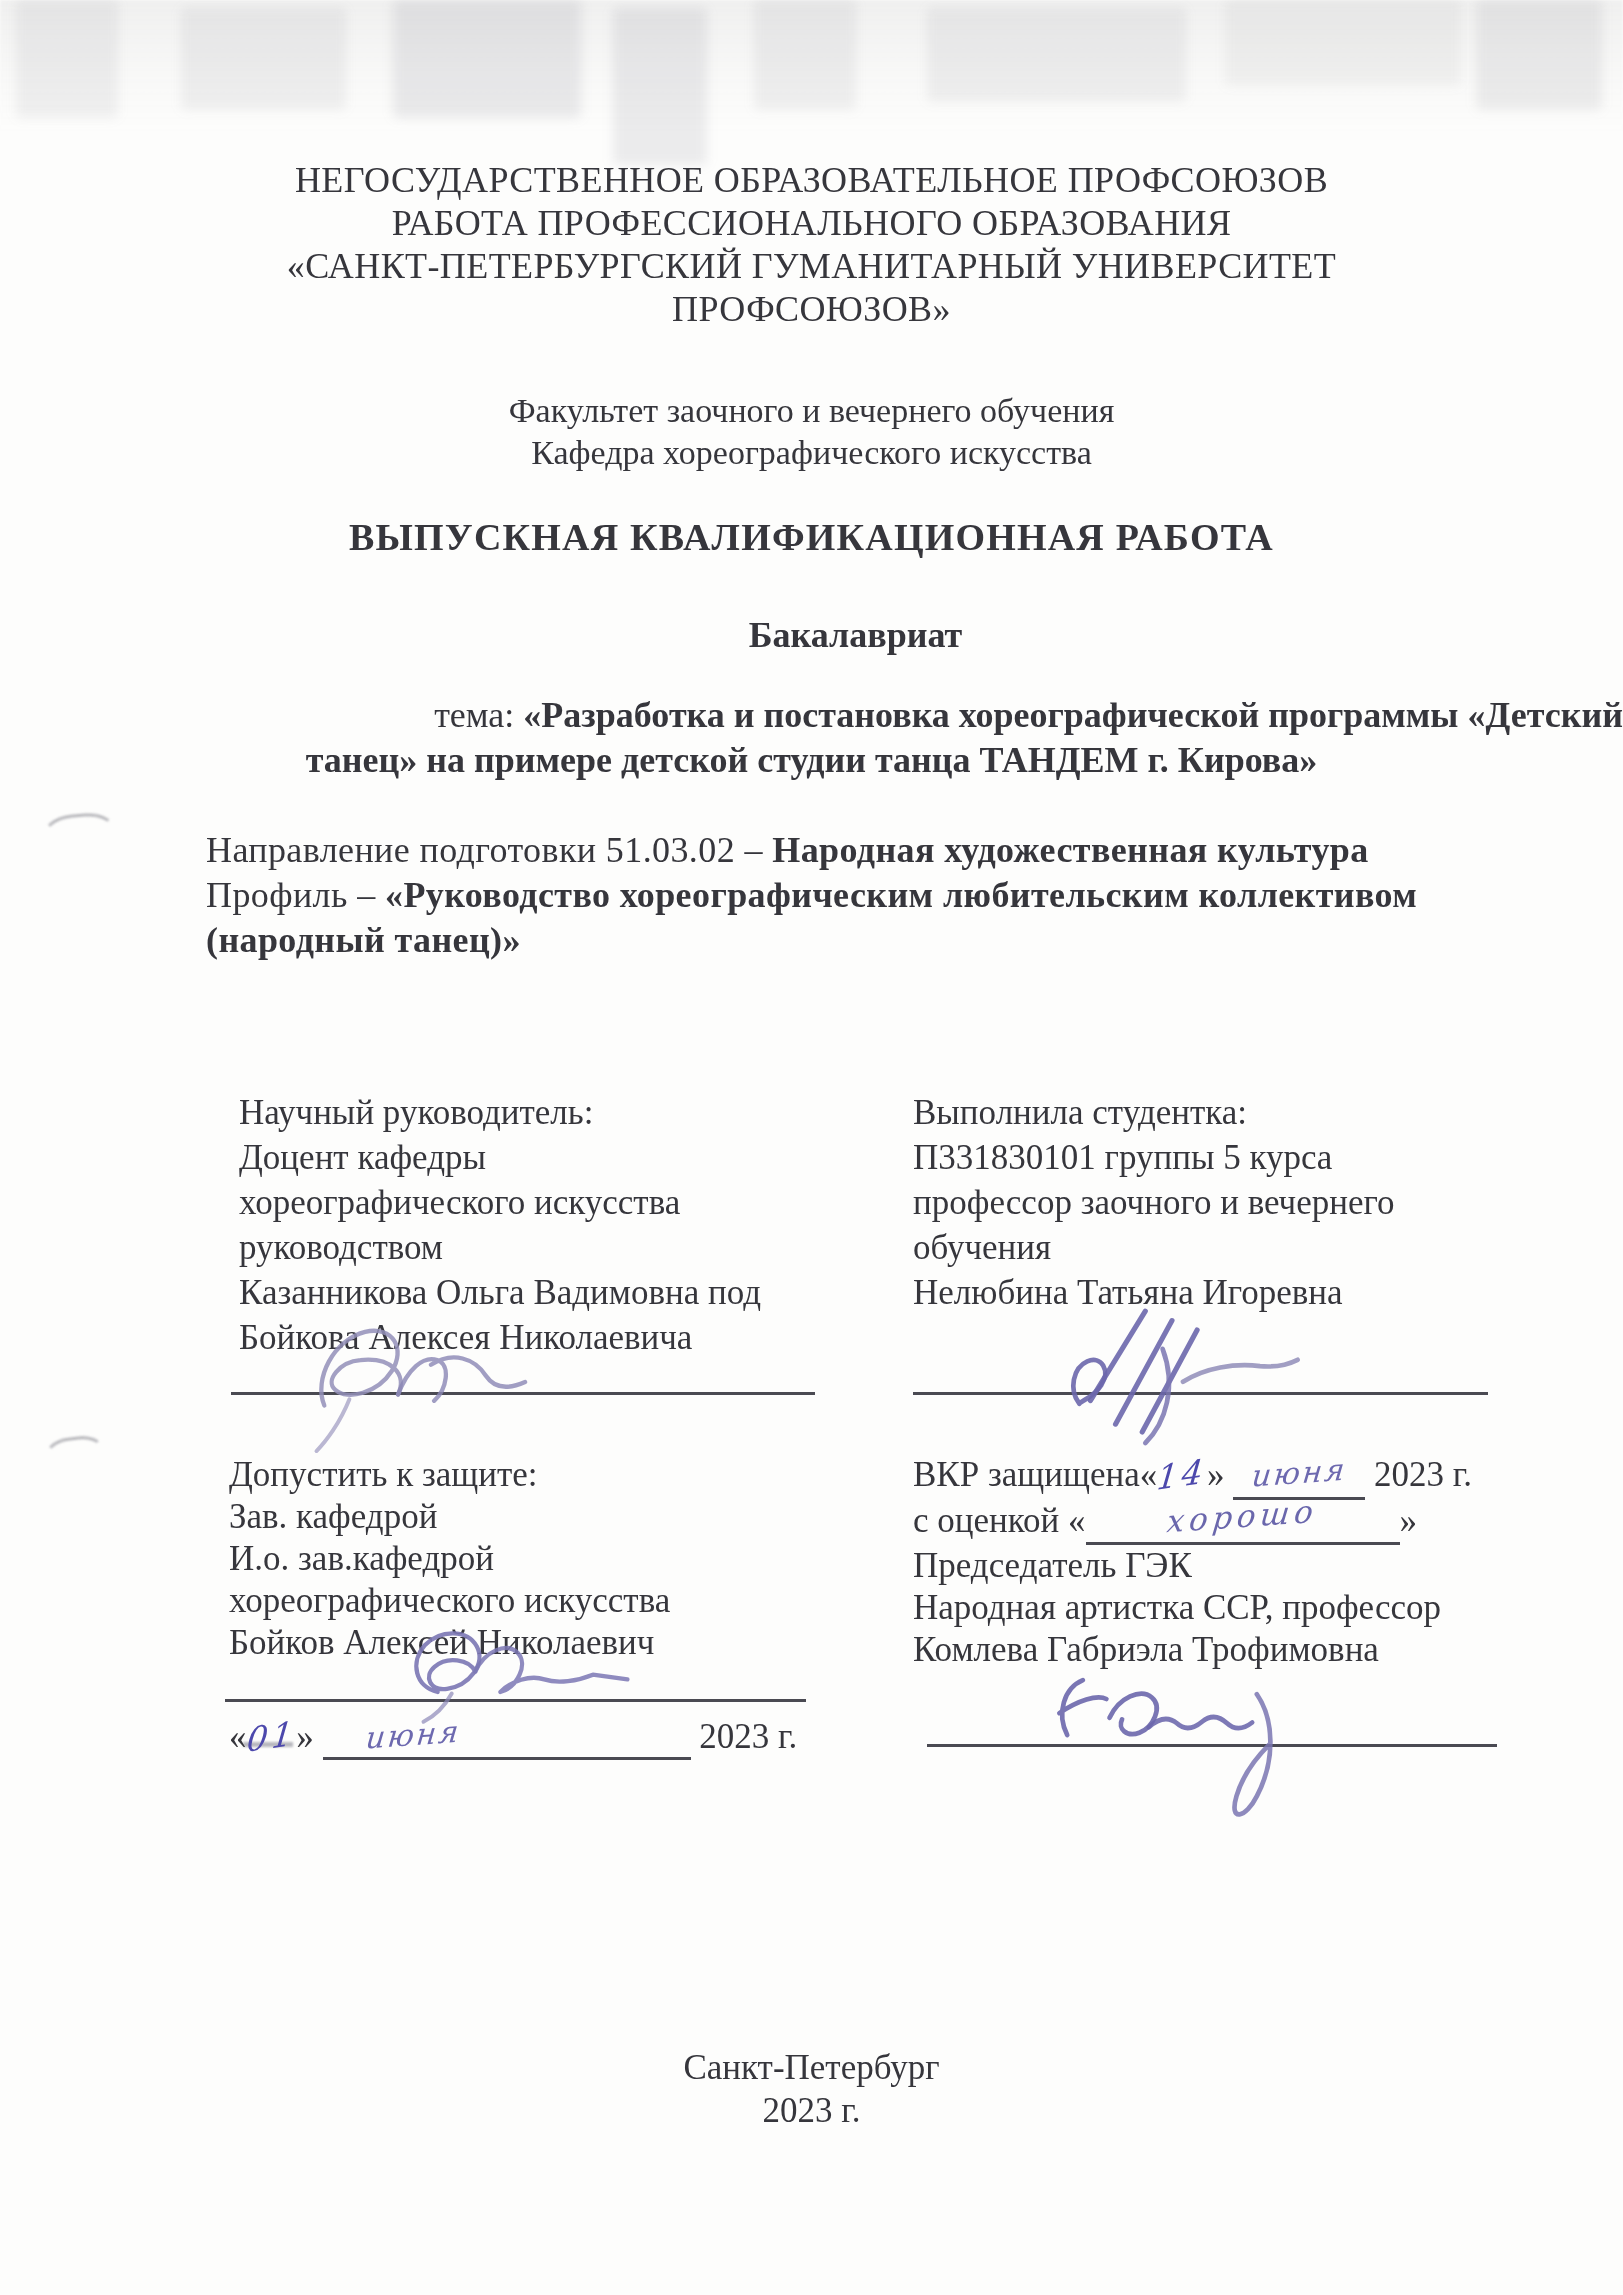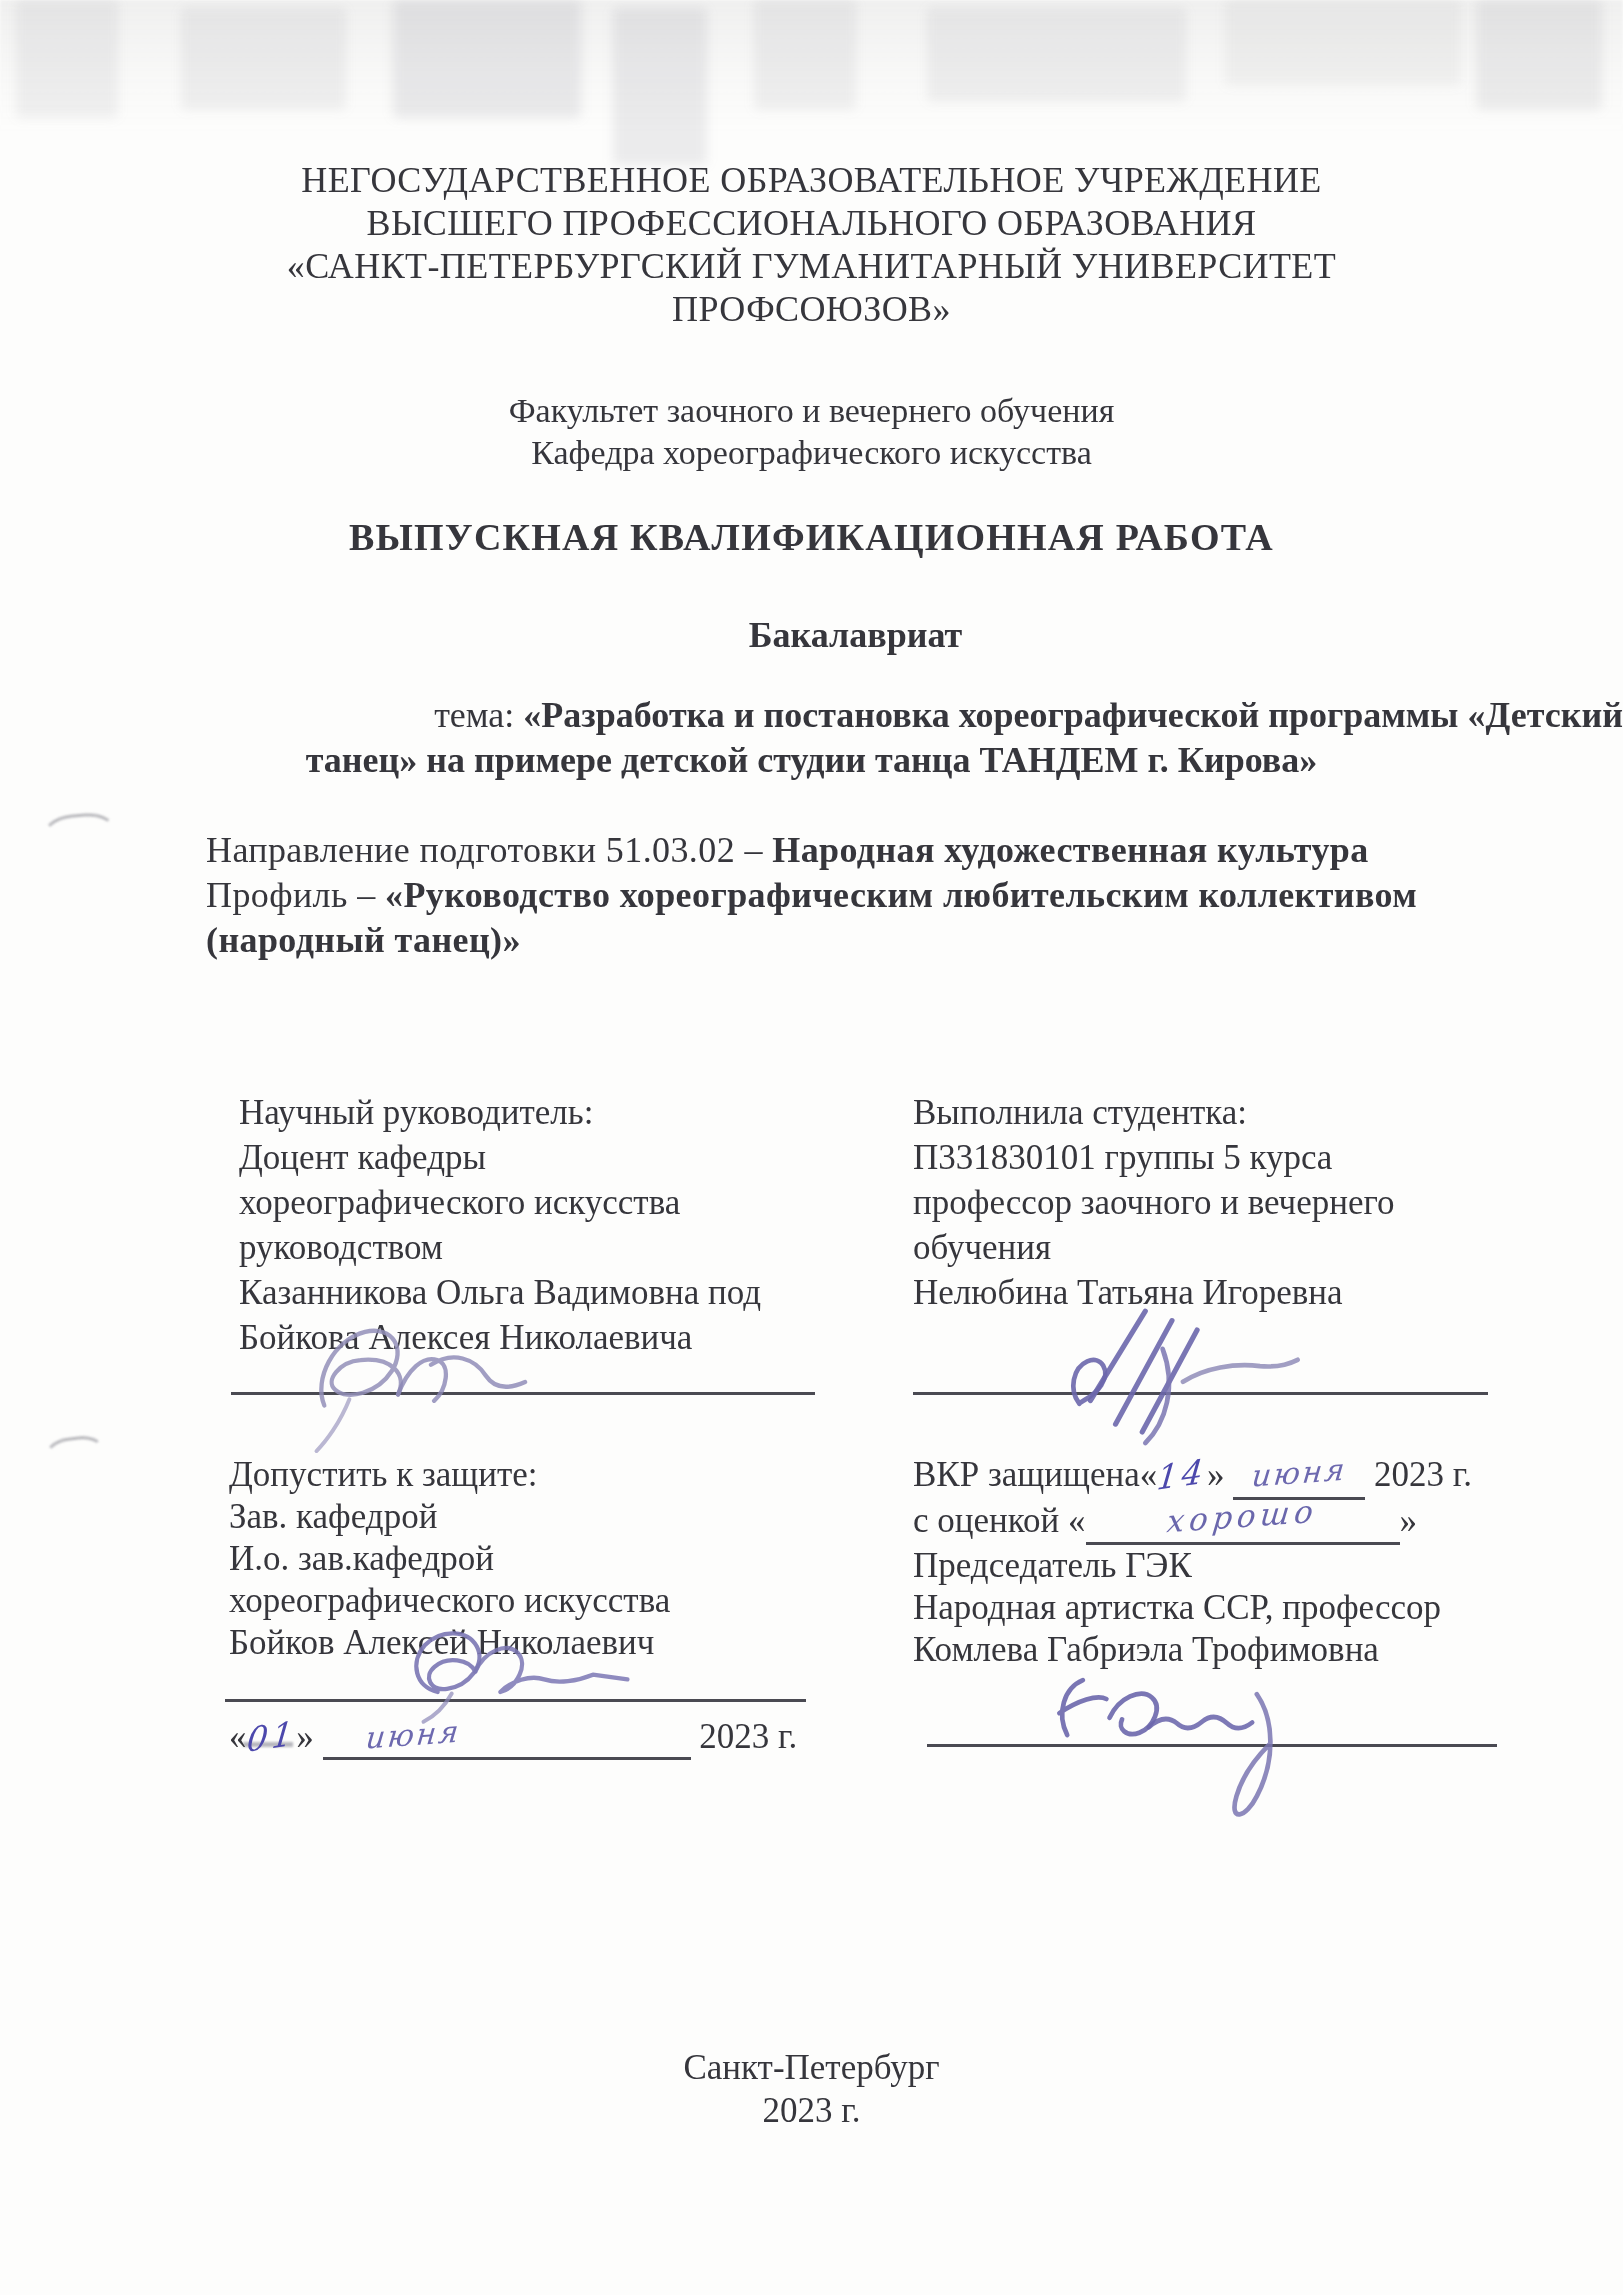--- a/index.html
+++ b/index.html
@@ -88,22 +88,22 @@
   <div class="smudge sm4"></div>
   <div class="smudge sm5"></div>
   <div class="smudge sm6"></div>
   <div class="smudge sm7"></div>
   <div class="smudge sm8"></div>
   <div class="arc arc1"></div>
   <div class="arc arc2"></div>
   <div class="dash-artifact"></div>
 
   <div class="center univ">
-    <div>НЕГОСУДАРСТВЕННОЕ ОБРАЗОВАТЕЛЬНОЕ УЧРЕЖДЕНИЕ</div>
-    <div>ВЫСШЕГО ПРОФЕССИОНАЛЬНОГО ОБРАЗОВАНИЯ</div>
+    <div>НЕГОСУДАРСТВЕННОЕ ОБРАЗОВАТЕЛЬНОЕ ПРОФСОЮЗОВ</div>
+    <div>РАБОТА ПРОФЕССИОНАЛЬНОГО ОБРАЗОВАНИЯ</div>
     <div>«САНКТ-ПЕТЕРБУРГСКИЙ ГУМАНИТАРНЫЙ УНИВЕРСИТЕТ</div>
     <div>ПРОФСОЮЗОВ»</div>
   </div>
 
   <div class="center faculty">
     <div>Факультет заочного и вечернего обучения</div>
     <div>Кафедра хореографического искусства</div>
   </div>
 
   <div class="center worktype">ВЫПУСКНАЯ КВАЛИФИКАЦИОННАЯ РАБОТА</div>

